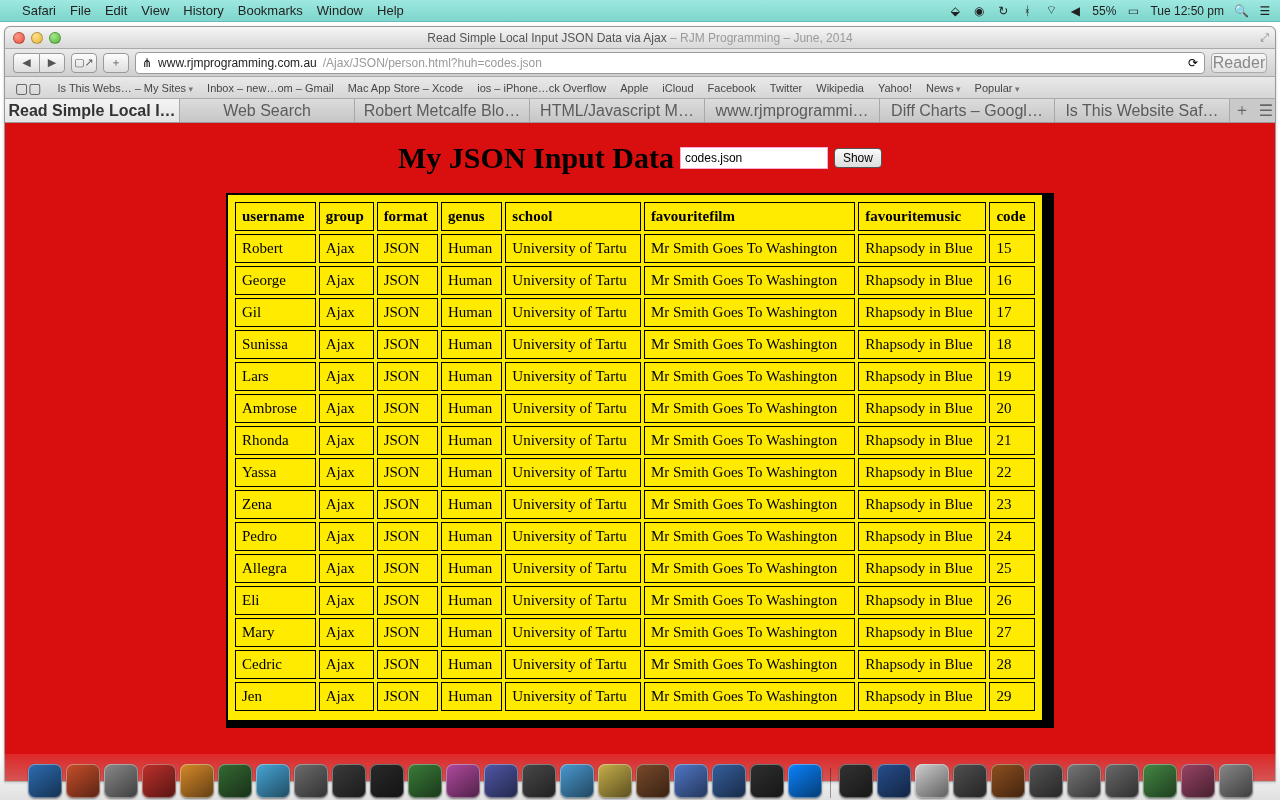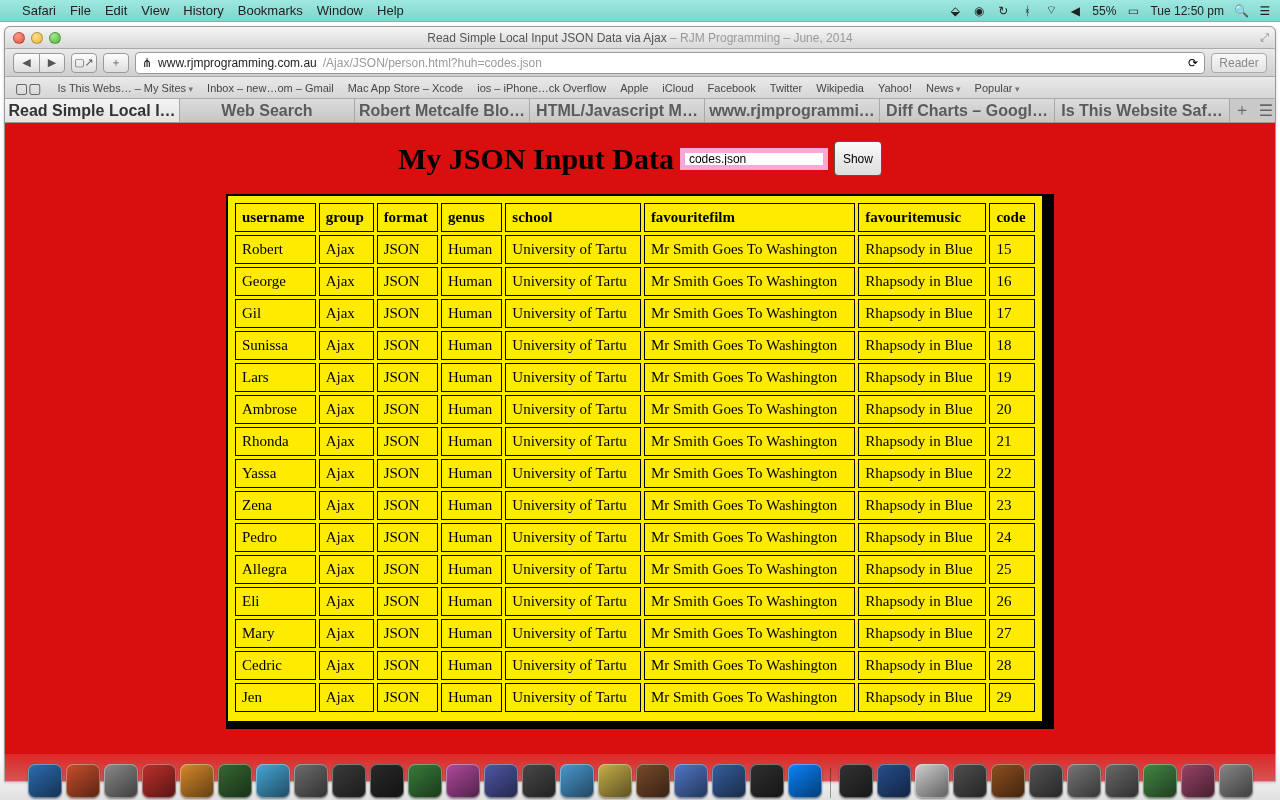--- a/index.html
+++ b/index.html
@@ -22,39 +22,39 @@
   .dot.g{background:radial-gradient(circle at 35% 30%,#a8e88a,#4fb53a);} 
   .wintitle { position:absolute; left:0; right:0; text-align:center; font-size:12px; color:#555; pointer-events:none; }
   .wintitle .dim{color:#9a9a9a;}
   .expand-ico{position:absolute; right:6px; color:#888; font-size:11px;}
 
   .toolbar { height:28px; display:flex; align-items:center; gap:6px; padding:0 8px; background:linear-gradient(#eaeaea,#cfcfcf); border-bottom:1px solid #aaa; }
   .navbtn, .sqbtn { width:26px; height:20px; border:1px solid #9a9a9a; border-radius:4px; background:linear-gradient(#fdfdfd,#ddd); display:flex; align-items:center; justify-content:center; font-size:11px; color:#555; cursor:pointer; }
   .navpair{display:flex;} .navpair .navbtn:first-child{border-radius:4px 0 0 4px;border-right:none;} .navpair .navbtn:last-child{border-radius:0 4px 4px 0;}
   .urlbar { flex:1; height:22px; border:1px solid #9a9a9a; border-radius:4px; background:#fff; display:flex; align-items:center; padding:0 6px; gap:6px; font-size:12px; }
   .urlbar .host{color:#222;} .urlbar .path{color:#9a9a9a;}
-  .reader { width:56px; height:20px; border:1px solid #aaa; border-radius:4px; background:linear-gradient(#f8f8f8,#e3e3e3); color:#888; display:flex;align-items:center;justify-content:center; font-size:12px;}
+  .reader { width:56px; height:20px; border:1px solid #aaa; border-radius:4px; background:linear-gradient(#f8f8f8,#e3e3e3); color:#888; display:flex;align-items:center;justify-content:center; font-size:16px;}
 
   .bookmarks { height:22px; display:flex; align-items:center; gap:14px; padding:0 10px; background:linear-gradient(#e9e9e9,#d6d6d6); border-bottom:1px solid #aaa; font-size:11px; color:#464646; white-space:nowrap; }
   .bookmarks span{cursor:pointer;}
   .bookmarks .book-ico{font-size:14px;margin-right:2px;}
   .bk-sep::after{content:" ▾"; color:#777; font-size:9px;}
 
   .tabs { height:24px; display:flex; align-items:stretch; background:#c9c9c9; border-bottom:1px solid #999; font-size:16px; }
-  .tab { flex:0 0 175px; display:flex; align-items:center; justify-content:center; border-right:1px solid #a8a8a8; background:linear-gradient(#dcdcdc,#c6c6c6); color:#5b5b5b; cursor:pointer; padding:0 6px; white-space:nowrap; overflow:hidden;font-weight:bold;}
+  .tab { flex:0 0 175px; display:flex; align-items:center; justify-content:center; border-right:1px solid #a8a8a8; background:linear-gradient(#dcdcdc,#c6c6c6); color:#5b5b5b; cursor:pointer; padding:0 6px; white-space:nowrap; overflow:hidden;}
   .tab.active{ background:linear-gradient(#f4f4f4,#e4e4e4); color:#333; font-weight:600;}
   .tab-add{width:24px;flex:0 0 24px; display:flex;align-items:center;justify-content:center; color:#666;}
   .tab-over{width:24px;flex:0 0 24px; display:flex;align-items:center;justify-content:center; color:#666;}
 
   
   .viewport { height:658px; overflow:hidden; background:#d90f0f; }
   .page-head { display:flex; align-items:center; justify-content:center; gap:6px; padding:18px 0 8px; }
   .page-head h1 { font-family:"Times New Roman",serif; font-size:30px; font-weight:bold; color:#000; }
-  .page-head input[type=text]{ width:148px; height:22px; font-size:12px; padding:2px 4px; border:5px solid #f9a8d4; background:#fff;}
-  .page-head button{ height:35px; font-size:12px; padding:2px 8px; border:1px solid #555; border-radius:4px; background:linear-gradient(#fafafa,#ddd); cursor:pointer;}
+  .page-head input[type=text]{ width:148px; height:22px; font-size:12px; padding:2px 4px; border:1px solid #f9a8d4; background:#fff;}
+  .page-head button{ height:20px; font-size:12px; padding:2px 8px; border:1px solid #555; border-radius:4px; background:linear-gradient(#fafafa,#ddd); cursor:pointer;}
 
   .tablewrap { width:828px; margin:10px auto 0; background:#ffeb00; border:2px solid #000; border-right-width:12px; border-bottom-width:8px; padding:4px 4px 6px 4px; }
   table.data { border-collapse:separate; border-spacing:3px; width:100%; font-family:"Times New Roman",serif; font-size:15px; color:#000; }
   table.data th, table.data td { background:#ffeb00; border:1px solid #000; padding:5px 6px; text-align:left; white-space:nowrap; }
   table.data th { font-weight:bold; }
 
   
   .dock { position:absolute; left:0; right:0; bottom:0; height:46px; display:flex; align-items:flex-end; justify-content:center; gap:4px; padding:0 12px 2px; background:linear-gradient(rgba(255,255,255,.1),rgba(200,200,200,.55)); }
   .dock .app-ico { width:34px; height:34px; border-radius:7px; box-shadow:0 1px 2px rgba(0,0,0,.4), inset 0 0 0 1px rgba(255,255,255,.35); }
   .dock .sep{ width:1px; height:30px; background:rgba(0,0,0,.35); margin:0 4px;}

